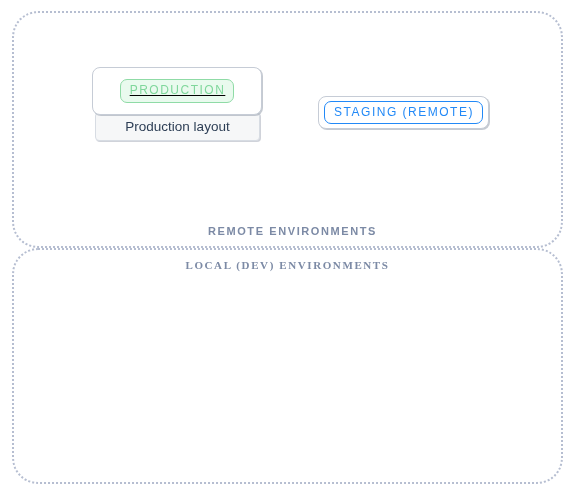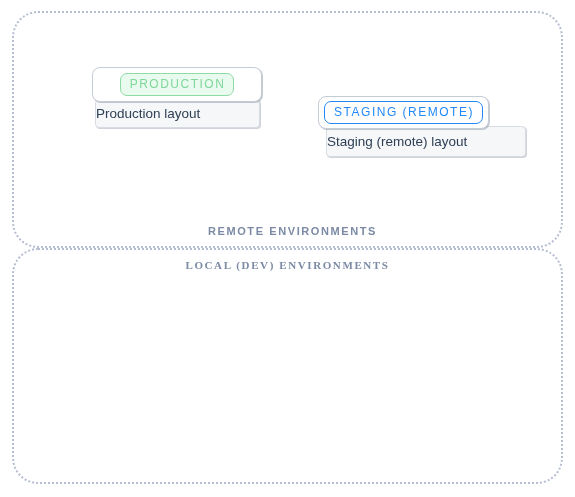--- a/index.html
+++ b/index.html
@@ -76,21 +76,21 @@
   }
   .card-bottom {
     position: relative;
     background: #f6f7f8;
     border: 1px solid #d7dce3;
     border-radius: 4px;
     box-shadow: 1px 1px 0 0 rgba(150,158,172,0.45);
     box-sizing: border-box;
     display: flex;
     align-items: center;
-    justify-content: flex-start;
+    justify-content: center;
     margin-top: -3px;
     z-index: 1;
   }
   .card-bottom-label {
     font-size: 13.5px;
     color: #2d3e55;
     white-space: nowrap;
   }
 
   
@@ -113,21 +113,21 @@
     background: #e9faee;
   }
   .badge-staging {
     color: #2289f7;
     border-color: #2289f7;
     background: #ffffff;
   }
 
   
   .group-production { left: 78px; top: 54px; }
-  .group-production .card-top    { width: 170px; height: 35px; }
+  .group-production .card-top    { width: 170px; height: 48px; text-decoration: underline; }
   .group-production .card-bottom { width: 165px; height: 29px; margin-left: 3px; }
 
   .group-staging { left: 304px; top: 83px; }
   .group-staging .card-top    { width: 171px; height: 33px; }
   .group-staging .card-bottom { width: 200px; height: 31px; margin-left: 8px; }
 </style>
 </head>
 <body>
 
 <div class="canvas">
@@ -142,23 +142,20 @@
       </div>
       <div class="card-bottom">
         <span class="card-bottom-label">Production layout</span>
       </div>
     </div>
 
     <div class="card-group group-staging">
       <div class="card-top">
         <span class="badge badge-staging">STAGING (REMOTE)</span>
       </div>
-      <div class="card-bottom">
-        <span class="card-bottom-label">Staging (remote) layout</span>
-      </div>
     </div>
   </div>
 
   <div class="env-zone zone-local">
 
     <div class="zone-label">LOCAL (DEV) ENVIRONMENTS</div>
 
   </div>
 
 </div>

